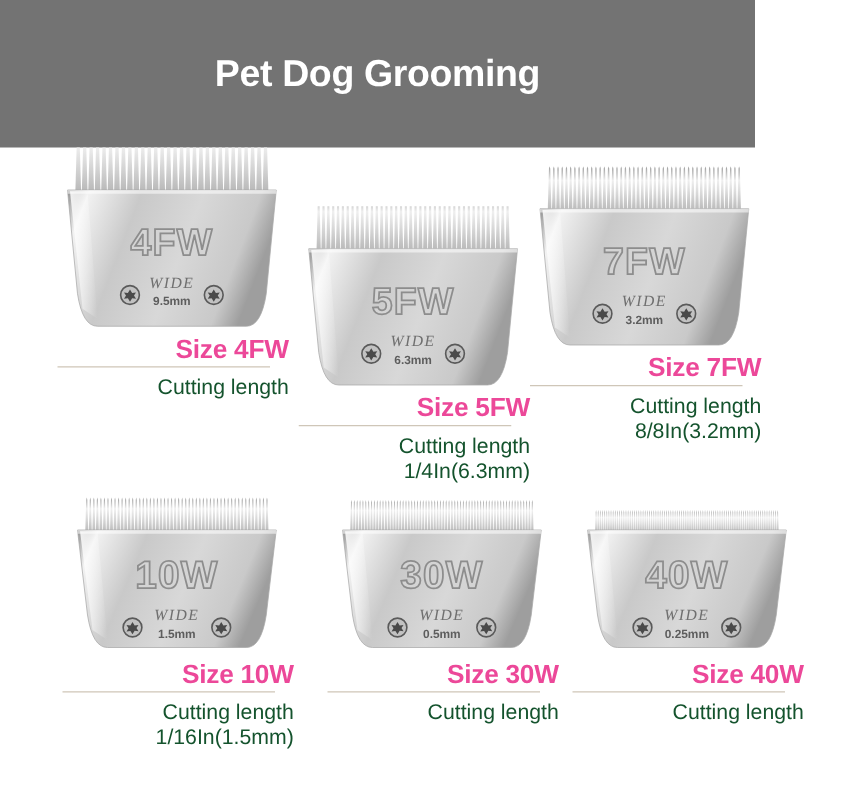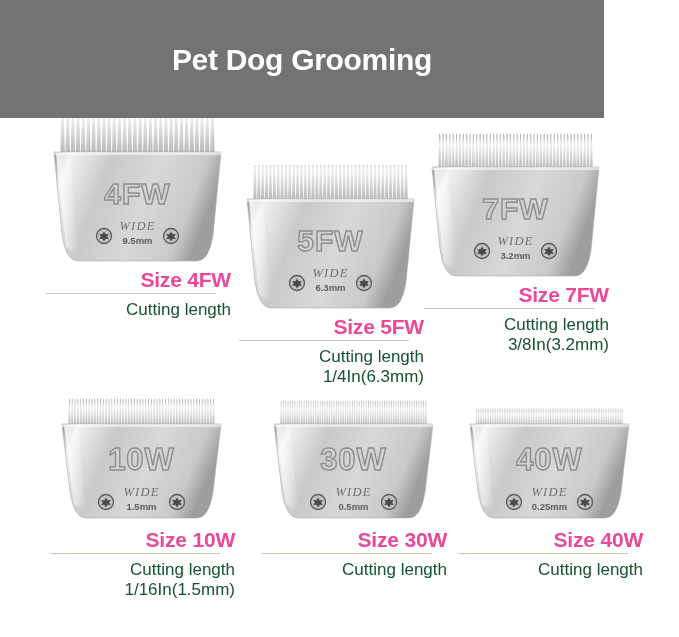--- a/index.html
+++ b/index.html
@@ -873,21 +873,21 @@
   <g fill="#4a4a4a">
     <path d="M 64 113.6 l 1.7 2.7 l 3.1 -0.4 l -1.6 2.6 l 1.6 2.6 l -3.1 -0.4 l -1.7 2.7 l -1.7 -2.7 l -3.1 0.4 l 1.6 -2.6 l -1.6 -2.6 l 3.1 0.4 Z"></path>
     <path d="M 131 113.6 l 1.7 2.7 l 3.1 -0.4 l -1.6 2.6 l 1.6 2.6 l -3.1 -0.4 l -1.7 2.7 l -1.7 -2.7 l -3.1 0.4 l 1.6 -2.6 l -1.6 -2.6 l 3.1 0.4 Z"></path>
   </g>
 </svg>
         </div>
       <div class="caption">
         <div class="size-title">Size 7FW</div>
         <div class="rule"></div>
         <div class="cut-label">Cutting length</div>
-        <div class="cut-value">3/8In(3.2mm)</div>
+        <div class="cut-value">8/8In(3.2mm)</div>
       </div>
     </div>
   </div>
 
   <div class="row row-2">
     <div class="cell cell-0">
       <div class="blade-wrap">
 <svg class="blade-svg" width="195" height="148" viewBox="0 0 195 148" xmlns="http://www.w3.org/2000/svg">
   <defs>
     <linearGradient id="body3" x1="0" y1="0" x2="1" y2="0.25">

